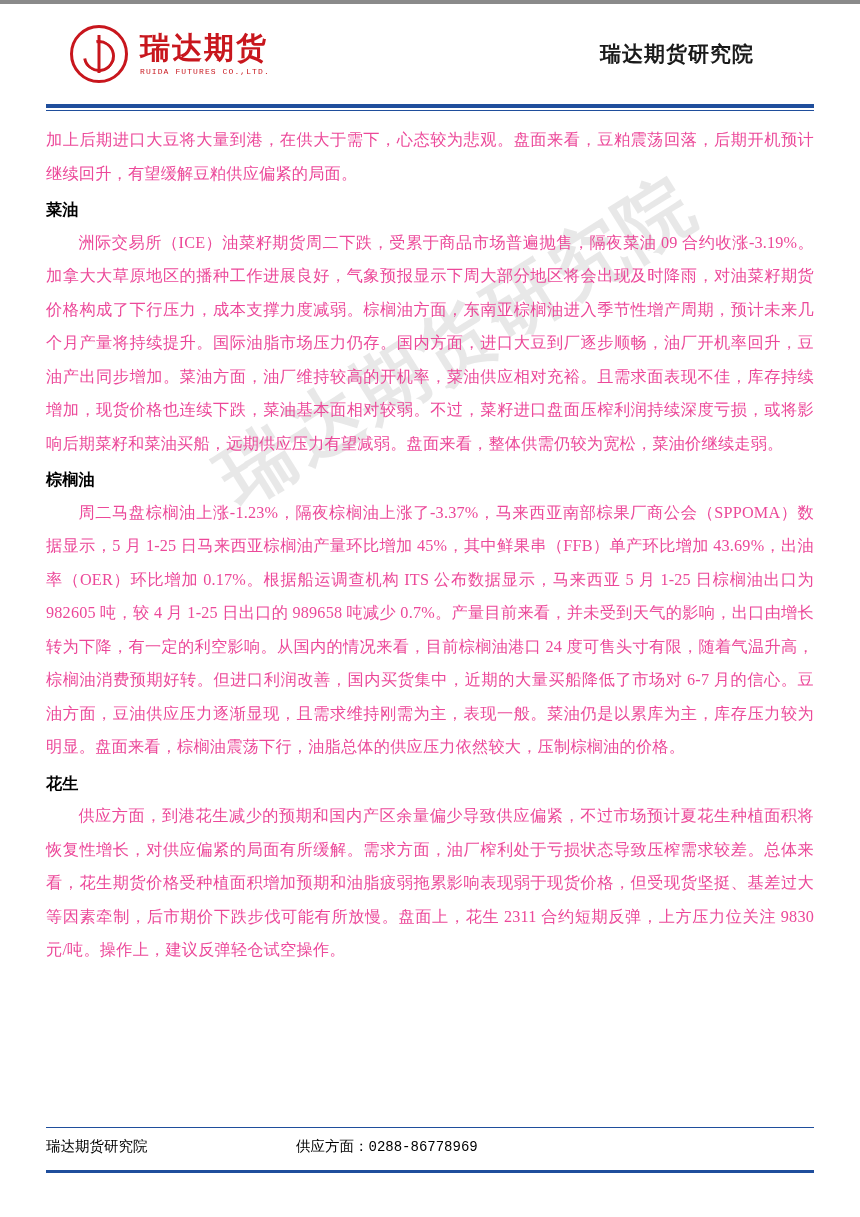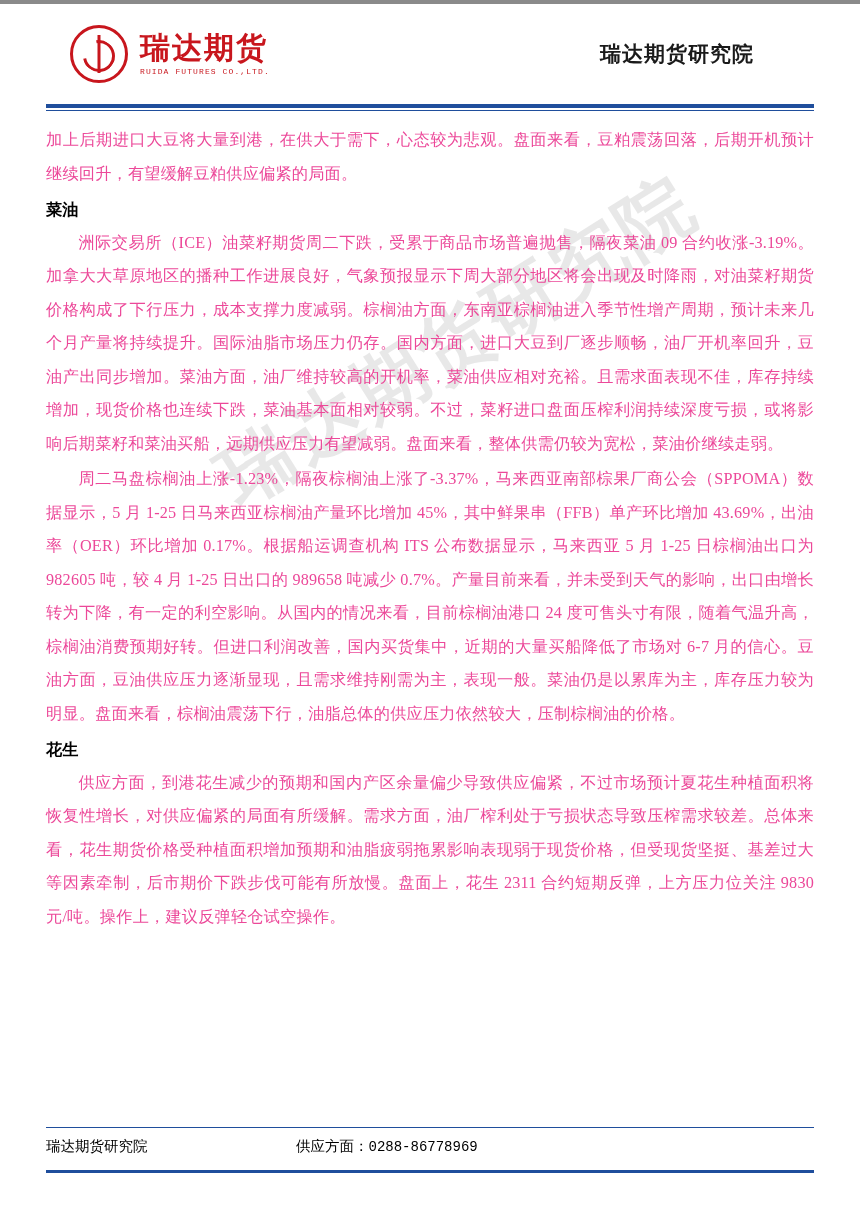--- a/index.html
+++ b/index.html
@@ -208,20 +208,21 @@
 
   <div class="watermark">瑞达期货研究院</div>
 
   <div class="content">
 
     <p class="para">加上后期进口大豆将大量到港，在供大于需下，心态较为悲观。盘面来看，豆粕震荡回落，后期开机预计继续回升，有望缓解豆粕供应偏紧的局面。</p>
 
     <h2 class="section-title">菜油</h2>
     <p class="para indent">洲际交易所（ICE）油菜籽期货周二下跌，受累于商品市场普遍抛售，隔夜菜油 09 合约收涨-3.19%。加拿大大草原地区的播种工作进展良好，气象预报显示下周大部分地区将会出现及时降雨，对油菜籽期货价格构成了下行压力，成本支撑力度减弱。棕榈油方面，东南亚棕榈油进入季节性增产周期，预计未来几个月产量将持续提升。国际油脂市场压力仍存。国内方面，进口大豆到厂逐步顺畅，油厂开机率回升，豆油产出同步增加。菜油方面，油厂维持较高的开机率，菜油供应相对充裕。且需求面表现不佳，库存持续增加，现货价格也连续下跌，菜油基本面相对较弱。不过，菜籽进口盘面压榨利润持续深度亏损，或将影响后期菜籽和菜油买船，远期供应压力有望减弱。盘面来看，整体供需仍较为宽松，菜油价继续走弱。</p>
 
+    <h2 class="section-title">棕榈油</h2>
     <p class="para indent">周二马盘棕榈油上涨-1.23%，隔夜棕榈油上涨了-3.37%，马来西亚南部棕果厂商公会（SPPOMA）数据显示，5 月 1-25 日马来西亚棕榈油产量环比增加 45%，其中鲜果串（FFB）单产环比增加 43.69%，出油率（OER）环比增加 0.17%。根据船运调查机构 ITS 公布数据显示，马来西亚 5 月 1-25 日棕榈油出口为 982605 吨，较 4 月 1-25 日出口的 989658 吨减少 0.7%。产量目前来看，并未受到天气的影响，出口由增长转为下降，有一定的利空影响。从国内的情况来看，目前棕榈油港口 24 度可售头寸有限，随着气温升高，棕榈油消费预期好转。但进口利润改善，国内买货集中，近期的大量买船降低了市场对 6-7 月的信心。豆油方面，豆油供应压力逐渐显现，且需求维持刚需为主，表现一般。菜油仍是以累库为主，库存压力较为明显。盘面来看，棕榈油震荡下行，油脂总体的供应压力依然较大，压制棕榈油的价格。</p>
 
     <h2 class="section-title">花生</h2>
     <p class="para indent">供应方面，到港花生减少的预期和国内产区余量偏少导致供应偏紧，不过市场预计夏花生种植面积将恢复性增长，对供应偏紧的局面有所缓解。需求方面，油厂榨利处于亏损状态导致压榨需求较差。总体来看，花生期货价格受种植面积增加预期和油脂疲弱拖累影响表现弱于现货价格，但受现货坚挺、基差过大等因素牵制，后市期价下跌步伐可能有所放慢。盘面上，花生 2311 合约短期反弹，上方压力位关注 9830 元/吨。操作上，建议反弹轻仓试空操作。</p>
 
   </div>
 
   <div class="footer">
     <div class="footer-rule-thin"></div>
     <div class="footer-row">

